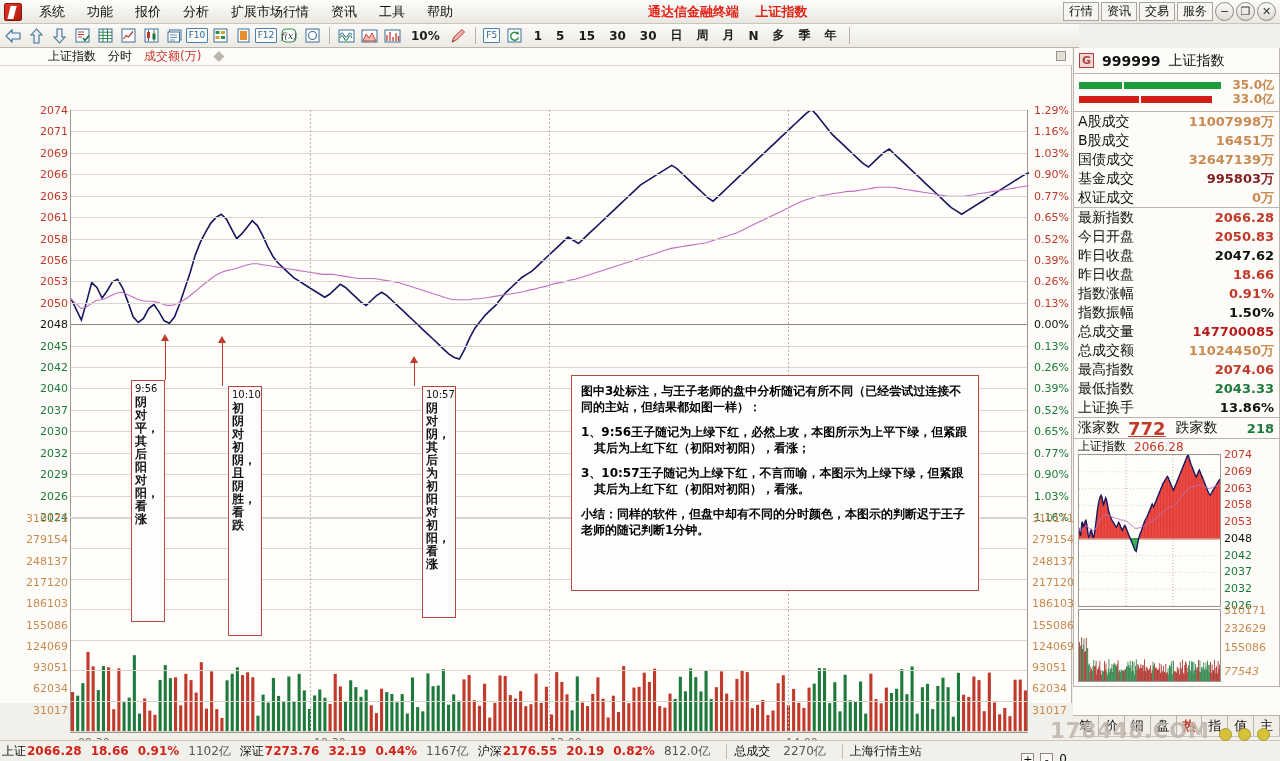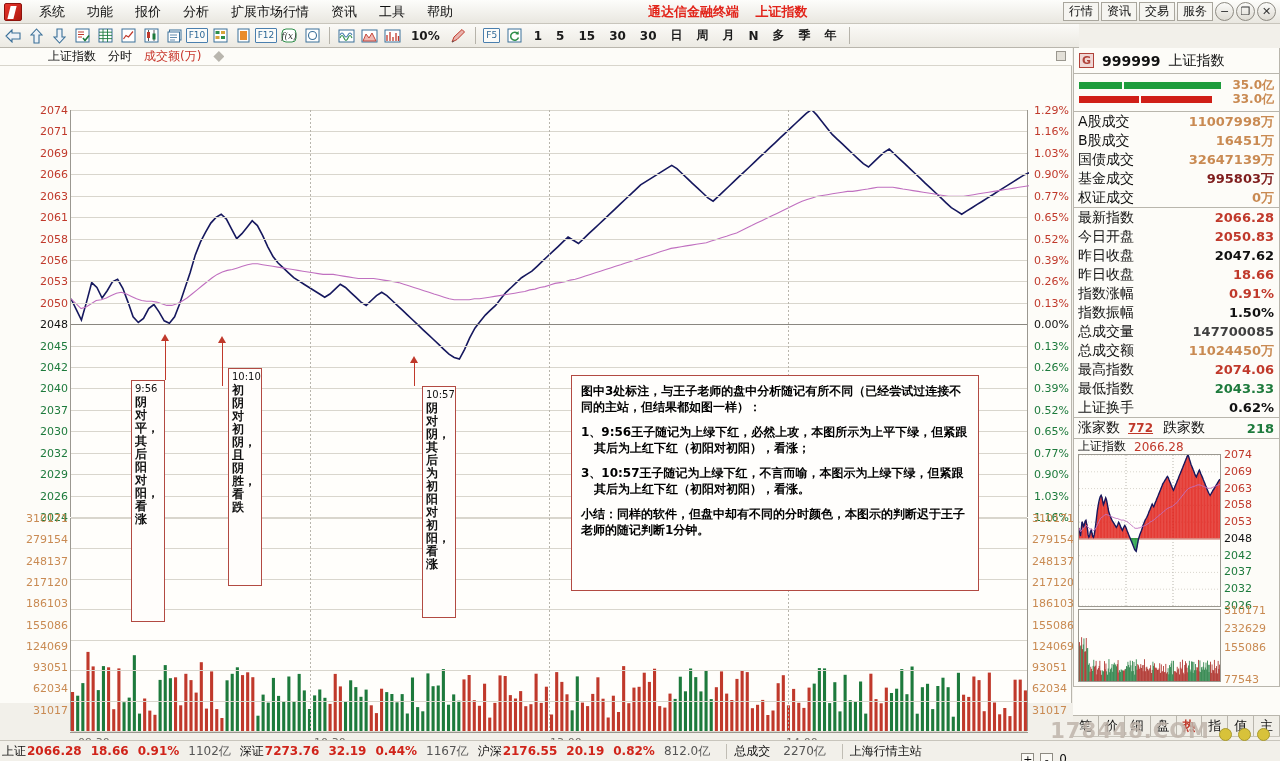--- a/index.html
+++ b/index.html
@@ -201,21 +201,21 @@
 
   .kvsec { border: 1px solid #b9b6ad; border-top: none; background: #fdfcf8; }
   .kv { display: flex; align-items: center; justify-content: space-between;
         height: 19px; padding: 0 5px 0 4px; }
   .kv .k { font-size: 14px; color: #111; white-space: nowrap; }
   .kv .v { font-size: 13px; font-weight: bold; white-space: nowrap; }
 
   .updown { display: flex; align-items: center; height: 21px; padding: 0 5px 0 4px;
             border: 1px solid #b9b6ad; border-top: none; background: #fdfcf8;
             font-size: 14px; color: #111; }
-  .updown .n1 { color: #c0392b; font-weight: bold; font-size: 12px; margin: 0 10px 0 8px; text-decoration: underline; }
+  .updown .n1 { color: #c0392b; font-weight: bold; font-size: 18px; margin: 0 10px 0 8px; text-decoration: underline; }
   .updown .n2 { color: #1d7a3c; font-weight: bold; font-size: 13px; margin-left: auto; text-align: center; }
 
   .miniwrap { border: 1px solid #b9b6ad; border-top: none; background: #fdfcf8; height: 248px; position: relative; }
   .minihdr { height: 15px; display: flex; align-items: center; gap: 8px; padding-left: 4px; }
   .minihdr .a { font-size: 12px; color: #111; }
   .minihdr .b { font-size: 12px; color: #c0392b; }
   .miniplot { position: absolute; left: 4px; top: 15px; width: 143px; height: 153px;
               border: 1px solid #9b9890; background: #fffefb; overflow: hidden; }
   .minivol  { position: absolute; left: 4px; top: 170px; width: 143px; height: 73px;
               border: 1px solid #9b9890; background: #fffefb; overflow: hidden; }
@@ -700,21 +700,21 @@
         <div class="tlbl" style="left: 716px;">14:00</div>
       </div>
 
     <div class="vbox" id="vbox0" style="left:131px; top:332px; width:34px; height:242px;">
       <div class="tm">9:56</div>
       <div class="vtxt">阴对平，其后阳对阳，看涨</div>
     </div>
     <div class="arrowline" style="left:165px; top:290px; height:42px;"></div>
     <div class="arrowhead" style="left:161px; top:286px;"></div>
 
-    <div class="vbox" id="vbox1" style="left:228px; top:320px; width:34px; height:218px;">
+    <div class="vbox" id="vbox1" style="left:228px; top:338px; width:34px; height:250px;">
       <div class="tm">10:10</div>
       <div class="vtxt">初阴对初阴，且阴胜，看跌</div>
     </div>
     <div class="arrowline" style="left:222px; top:292px; height:46px;"></div>
     <div class="arrowhead" style="left:218px; top:288px;"></div>
 
     <div class="vbox" id="vbox2" style="left:422px; top:338px; width:34px; height:232px;">
       <div class="tm">10:57</div>
       <div class="vtxt">阴对阴，其后为初阳对初阳，看涨</div>
     </div>
@@ -809,37 +809,37 @@
         <div class="kv">
           <span class="k">指数涨幅</span>
           <span class="v" style="color: rgb(192, 57, 43);">0.91%</span>
         </div>
         <div class="kv">
           <span class="k">指数振幅</span>
           <span class="v" style="color: rgb(17, 17, 17);">1.50%</span>
         </div>
         <div class="kv">
           <span class="k">总成交量</span>
-          <span class="v" style="color: #404040;">147700085</span>
+          <span class="v" style="color: #b91c1c;">147700085</span>
         </div>
         <div class="kv">
           <span class="k">总成交额</span>
           <span class="v" style="color: rgb(201, 138, 82);">11024450万</span>
         </div>
         <div class="kv">
           <span class="k">最高指数</span>
           <span class="v" style="color: rgb(192, 57, 43);">2074.06</span>
         </div>
         <div class="kv">
           <span class="k">最低指数</span>
           <span class="v" style="color: rgb(29, 122, 60);">2043.33</span>
         </div>
         <div class="kv">
           <span class="k">上证换手</span>
-          <span class="v" style="color: rgb(17, 17, 17);">0.62%</span>
+          <span class="v" style="color: rgb(17, 17, 17);">13.86%</span>
         </div>
       </div>
 
     <div class="updown">
       <span>涨家数</span>
       <span class="n1">772</span>
       <span>跌家数</span>
       <span class="n2">218</span>
     </div>
 
@@ -1249,21 +1249,21 @@
           <div class="miniax c-up" style="top: 60.3333px;">2058</div>
           <div class="miniax c-up" style="top: 77.1111px;">2053</div>
           <div class="miniax c-zero" style="top: 93.8889px;">2048</div>
           <div class="miniax c-dn" style="top: 110.667px;">2042</div>
           <div class="miniax c-dn" style="top: 127.444px;">2037</div>
           <div class="miniax c-dn" style="top: 144.222px;">2032</div>
           <div class="miniax c-dn" style="top: 161px;">2026</div>
           <div class="miniax c-vol" style="top: 166px;">310171</div>
           <div class="miniax c-vol" style="top: 184.25px;">232629</div>
           <div class="miniax c-vol" style="top: 202.5px;">155086</div>
-          <div class="miniax c-vol" style="top: 235px;">77543</div>
+          <div class="miniax c-vol" style="top: 227px; font-style: italic;">77543</div>
         </div>
     </div>
   </div>
 
   <div class="rtabs">
     <div class="rtab">笔</div>
     <div class="rtab">价</div>
     <div class="rtab">细</div>
     <div class="rtab">盘</div>
     <div class="rtab hot">热</div>

